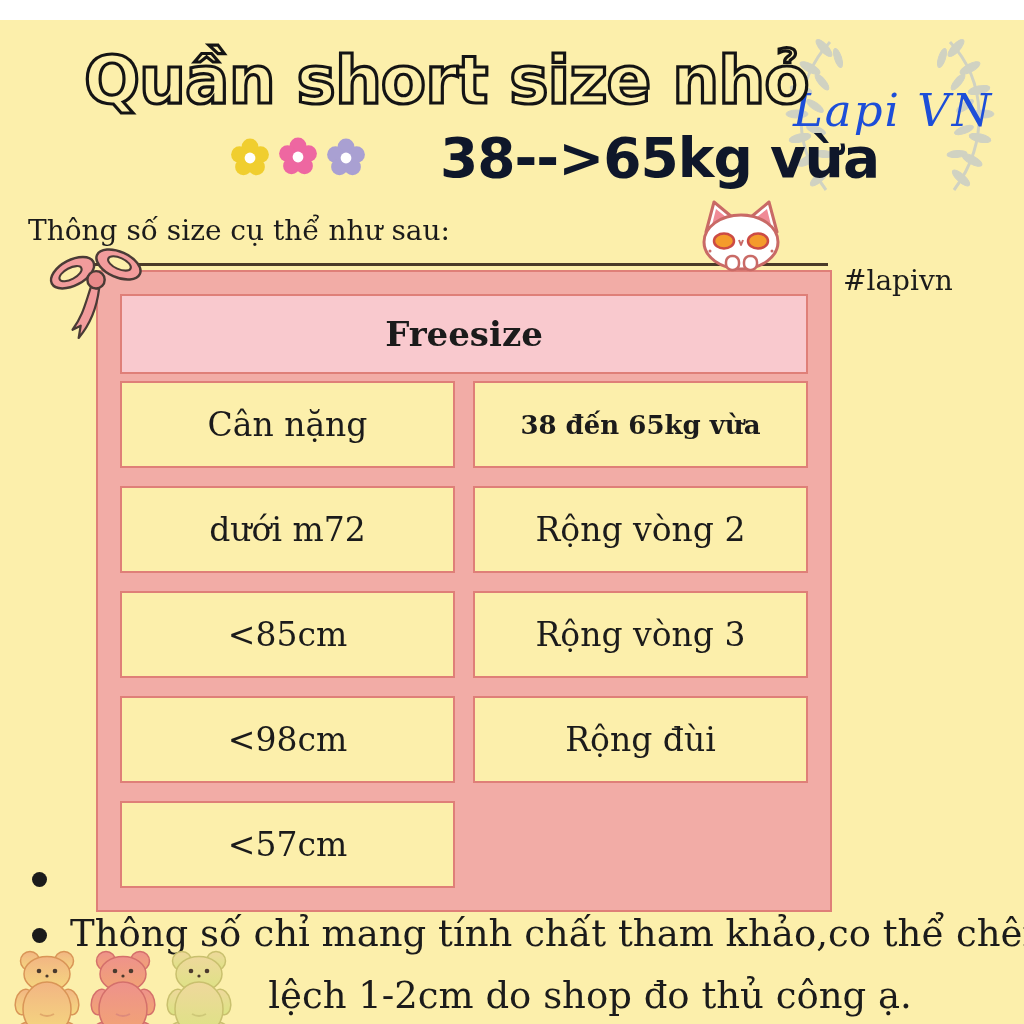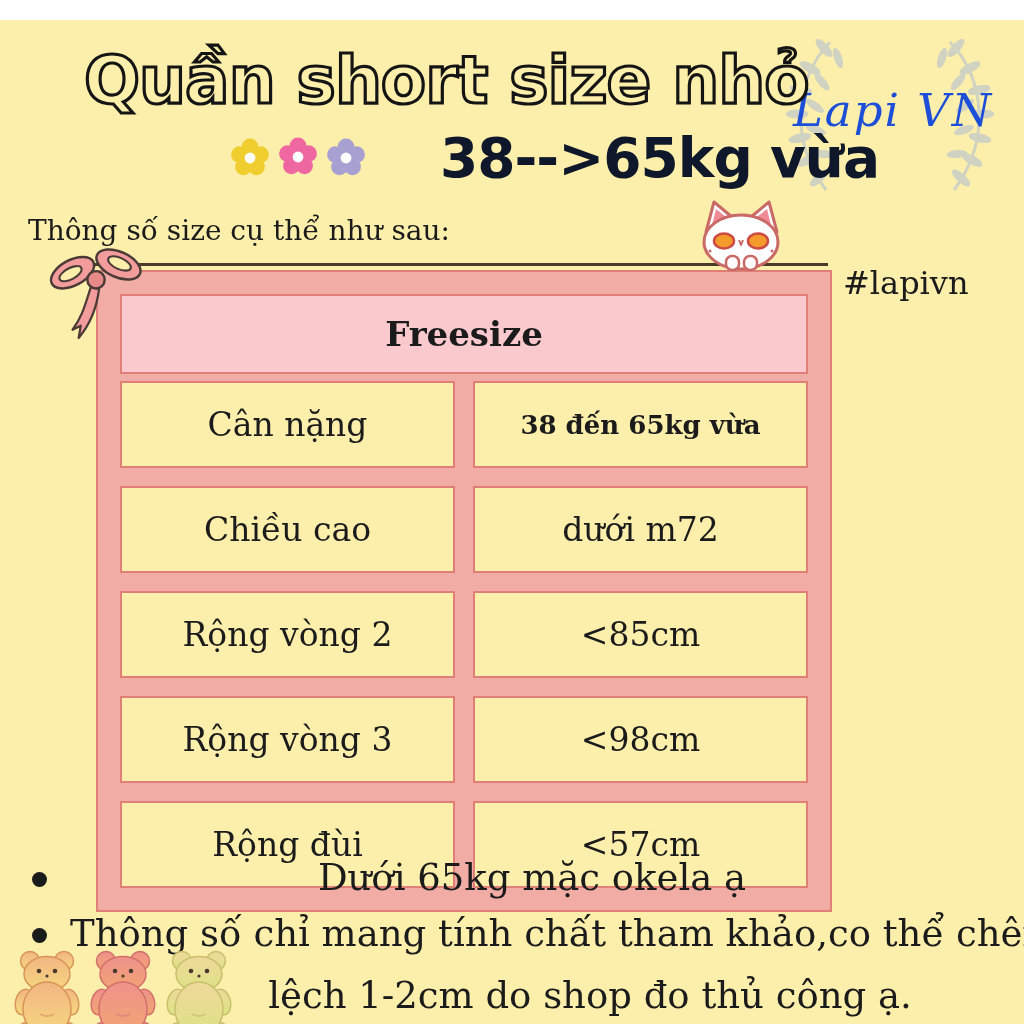--- a/index.html
+++ b/index.html
@@ -36,21 +36,21 @@
   }
 
   
   .intro{
     left:28px;top:194px;font-size:28px;white-space:nowrap;z-index:2;
   }
   .intro-rule{
     left:78px;top:243px;width:750px;height:3px;background:#4a3a28;z-index:2;
   }
   .hashtag{
-    left:843px;top:244px;font-size:32px;white-space:nowrap;z-index:2;
+    left:843px;top:244px;font-size:28px;white-space:nowrap;z-index:2;
   }
   .cat{left:684px;top:178px;z-index:4;}
   .bow{left:44px;top:218px;z-index:4;}
 
   
   .size-table{
     left:96px;top:250px;width:736px;
     background:#F2ACA6;
     border:2px solid #DF7F78;
     padding:22px;box-sizing:border-box;
@@ -168,33 +168,31 @@
     <circle cx="51" cy="41" r="8.5" fill="#E88A8A" stroke="#4a3b36" stroke-width="2.4"></circle>
   </svg>
 
   <div class="abs size-table">
     <div class="thead">
       <span>Freesize</span>
     </div>
     <div class="tgrid">
       <div class="cell">Cân nặng</div>
       <div class="cell bold">38 đến 65kg vừa</div>
-      <div class="cell">Chiều cao</div>
       <div class="cell">dưới m72</div>
       <div class="cell">Rộng vòng 2</div>
       <div class="cell">&lt;85cm</div>
       <div class="cell">Rộng vòng 3</div>
       <div class="cell">&lt;98cm</div>
       <div class="cell">Rộng đùi</div>
       <div class="cell">&lt;57cm</div>
     </div>
   </div>
 
   <div class="abs bullet bullet1"></div>
-  <div class="abs note-text note1">Dưới 65kg mặc okela ạ</div>
 
   <div class="abs bullet bullet2"></div>
   <div class="abs note-text note2a">Thông số chỉ mang tính chất tham khảo,co thể chênh</div>
   <div class="abs note-text note2b">lệch 1-2cm do shop đo thủ công ạ.</div>
 
   <svg class="abs bears" width="224" height="98" viewBox="0 0 224 98">
     <defs>
       <linearGradient id="gb1" x1="0" y1="0" x2="0" y2="1">
         <stop offset="0" stop-color="#F2B583"></stop>
           <stop offset="1" stop-color="#F5D97F"></stop>

